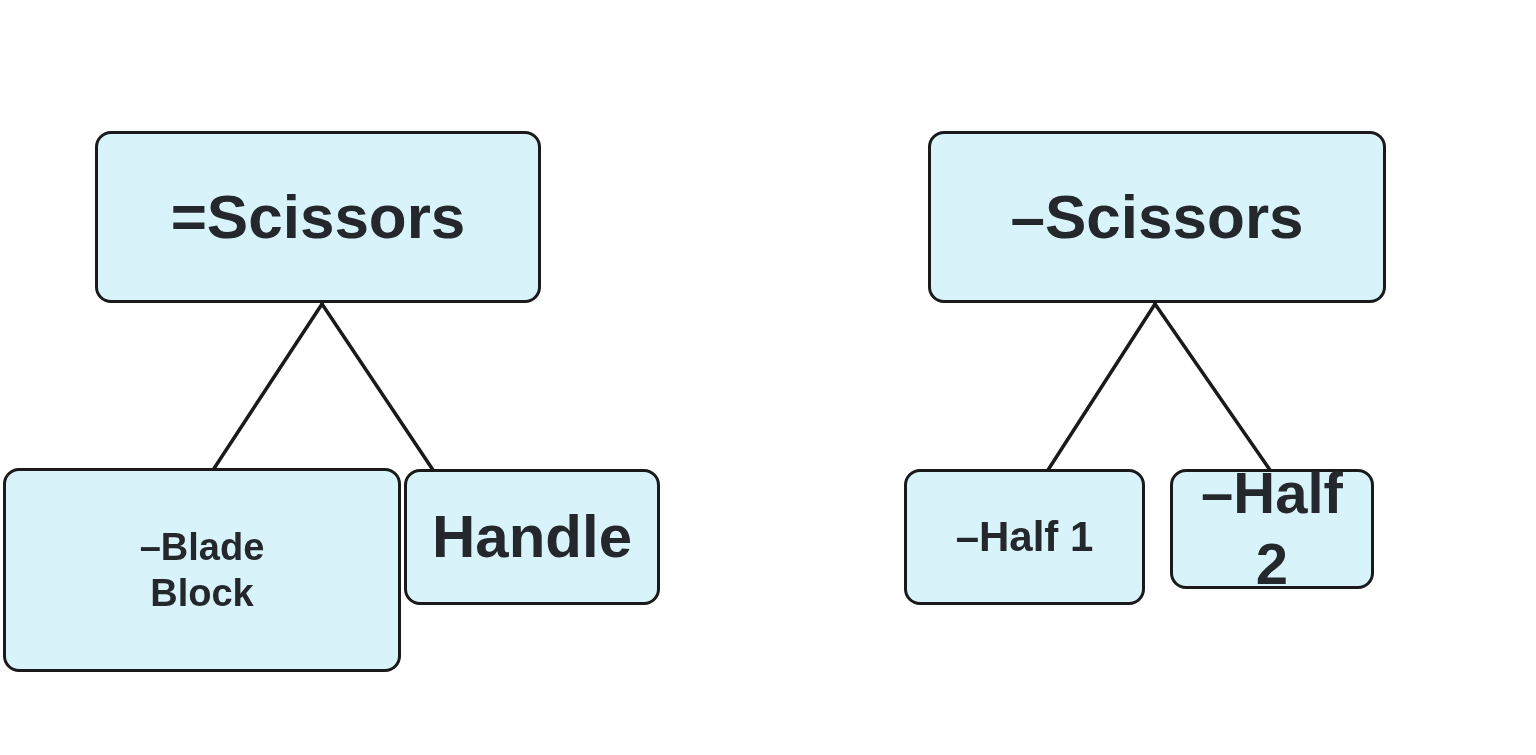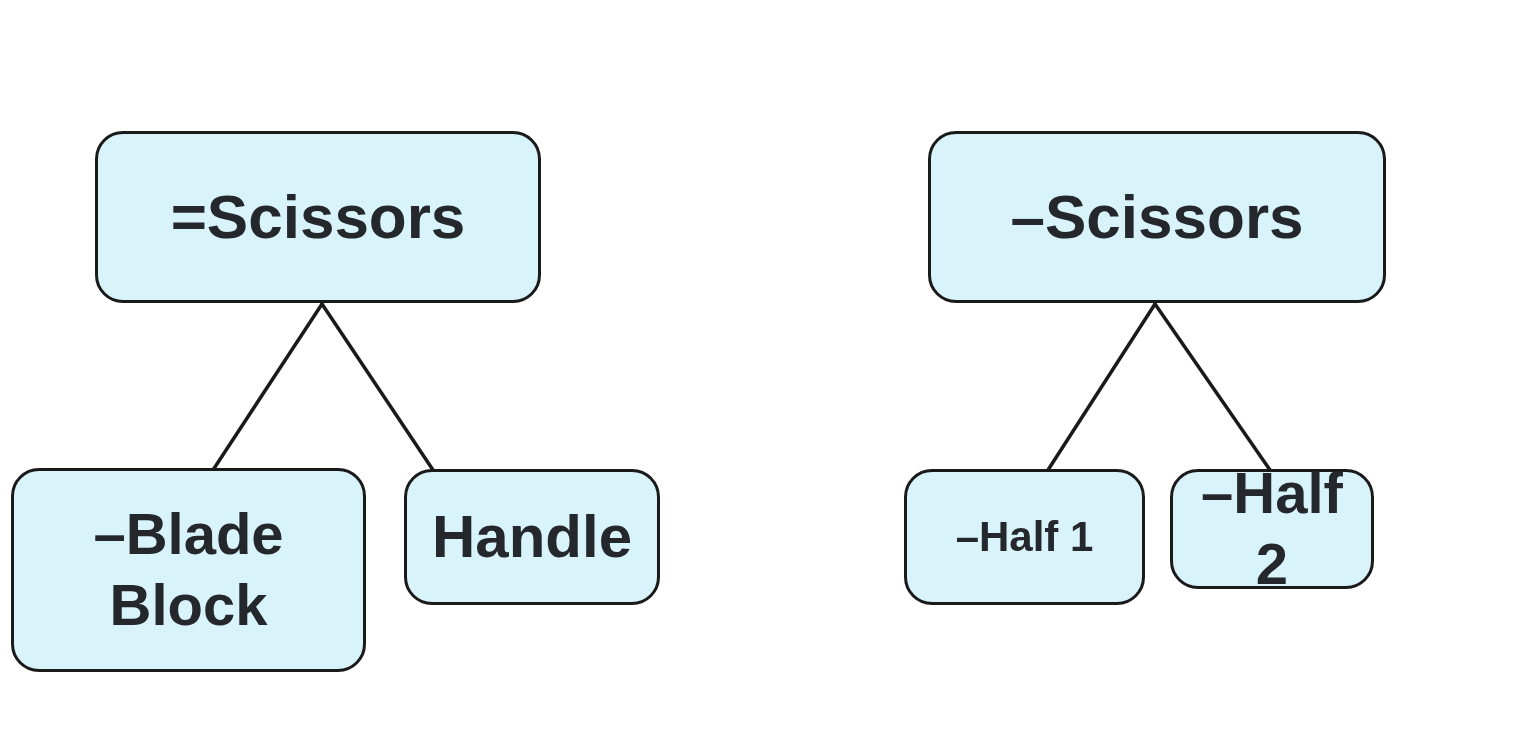--- a/index.html
+++ b/index.html
@@ -20,37 +20,37 @@
     left: 0;
     top: 0;
     width: 1536px;
     height: 755px;
   }
   .node {
     position: absolute;
     box-sizing: border-box;
     background: #d9f3fb;
     border: 3.5px solid #1a1a1a;
-    border-radius: 28px;
+    border-radius: 16px;
     display: flex;
     align-items: center;
     justify-content: center;
     text-align: center;
     color: #24272b;
     font-weight: 700;
     letter-spacing: 0px;
   }
   .node-label {
     white-space: pre-line;
     line-height: 1.22;
     padding: 0 6px;
   }
   
   .node-scissors-equal { left: 95px;  top: 131px; width: 446px; height: 172px; font-size: 62px; }
-  .node-blade-block    { left: 11px;  top: 468px; width: 355px; height: 204px; font-size: 58px; }
+  .node-blade-block    { left: 3px;  top: 468px; width: 398px; height: 204px; font-size: 38px; }
   .node-handle         { left: 404px; top: 469px; width: 256px; height: 136px; font-size: 60px; }
   
   .node-scissors-minus { left: 928px;  top: 131px; width: 458px; height: 172px; font-size: 62px; justify-content: center; }
   .node-half-1         { left: 904px;  top: 469px; width: 241px; height: 136px; font-size: 42px; }
   .node-half-2         { left: 1170px; top: 469px; width: 204px; height: 120px; font-size: 58px; }
 </style>
 </head>
 <body>
 
 <div class="canvas">

